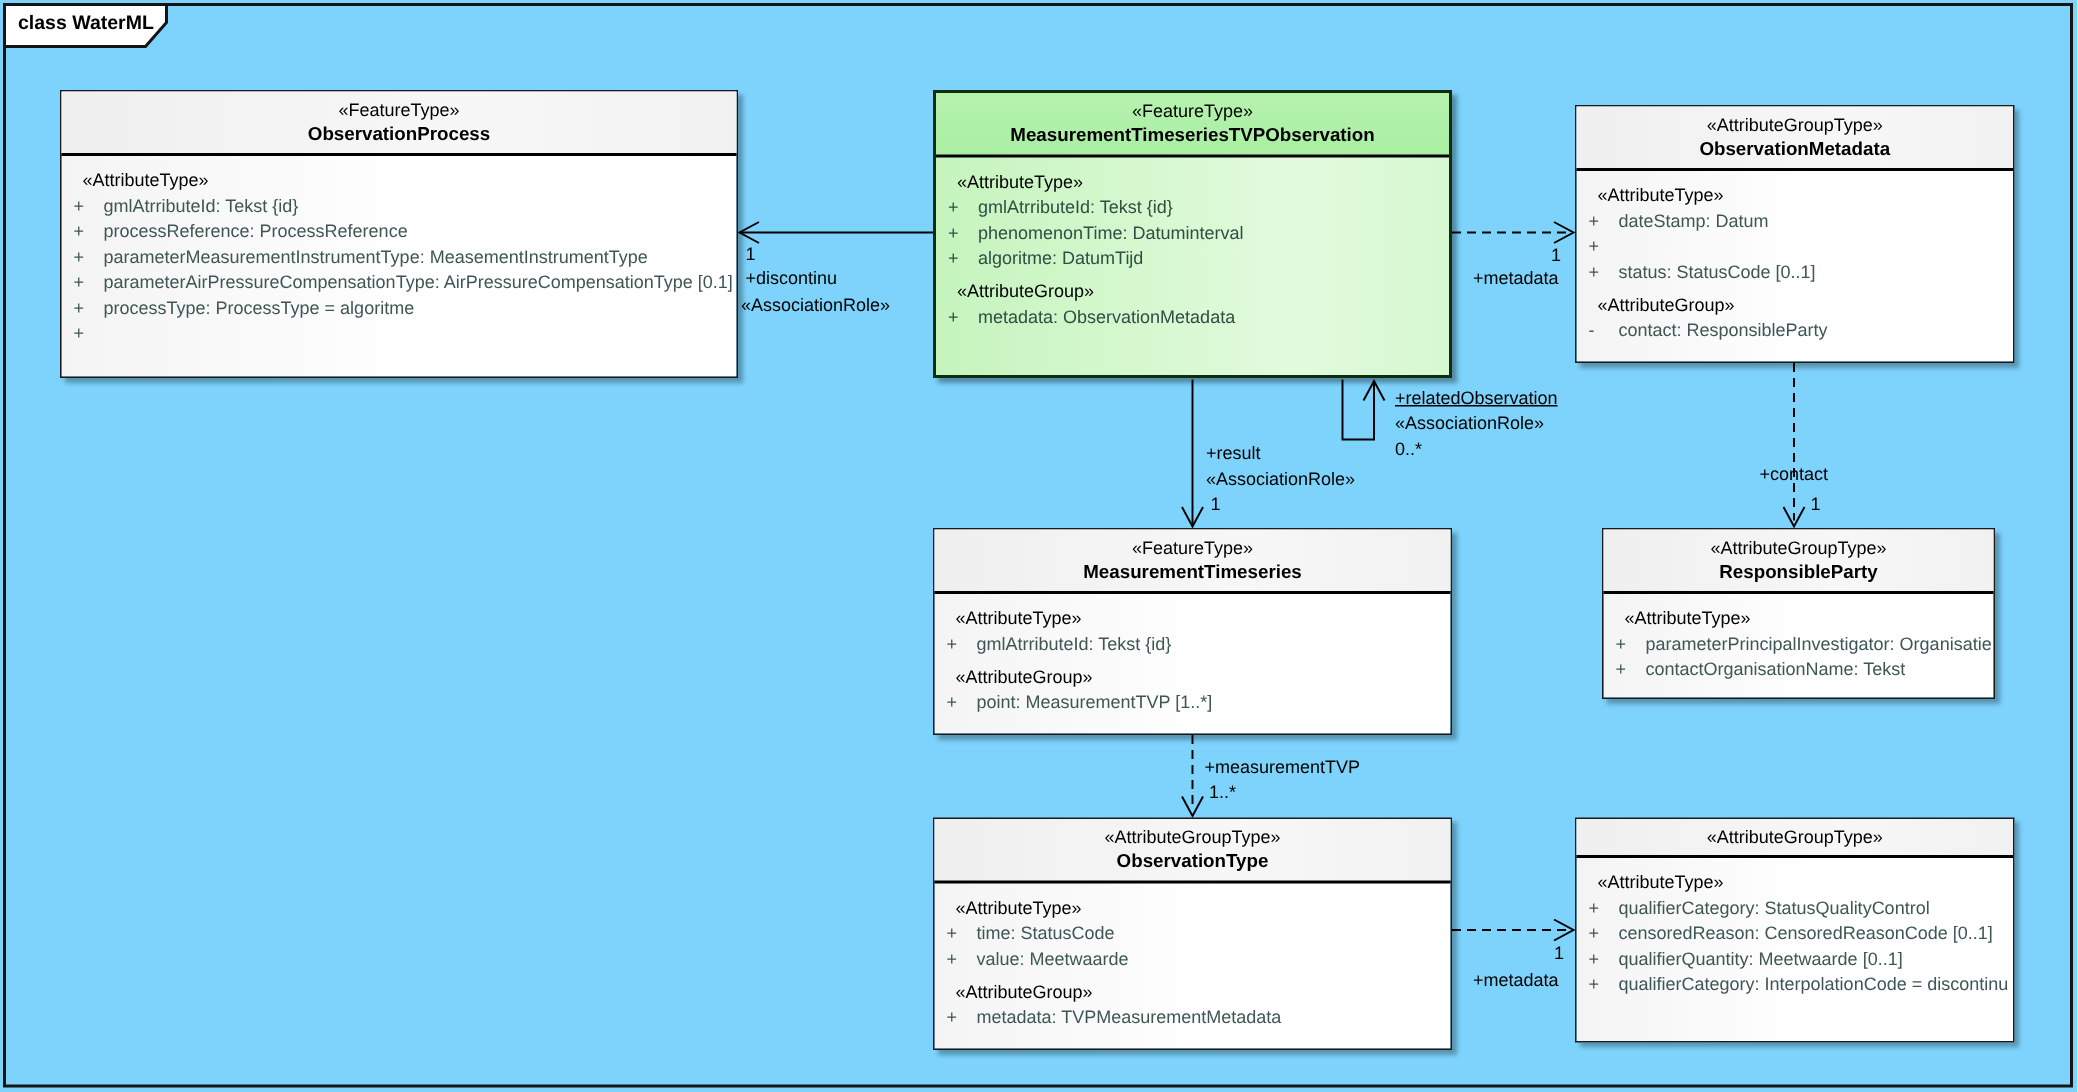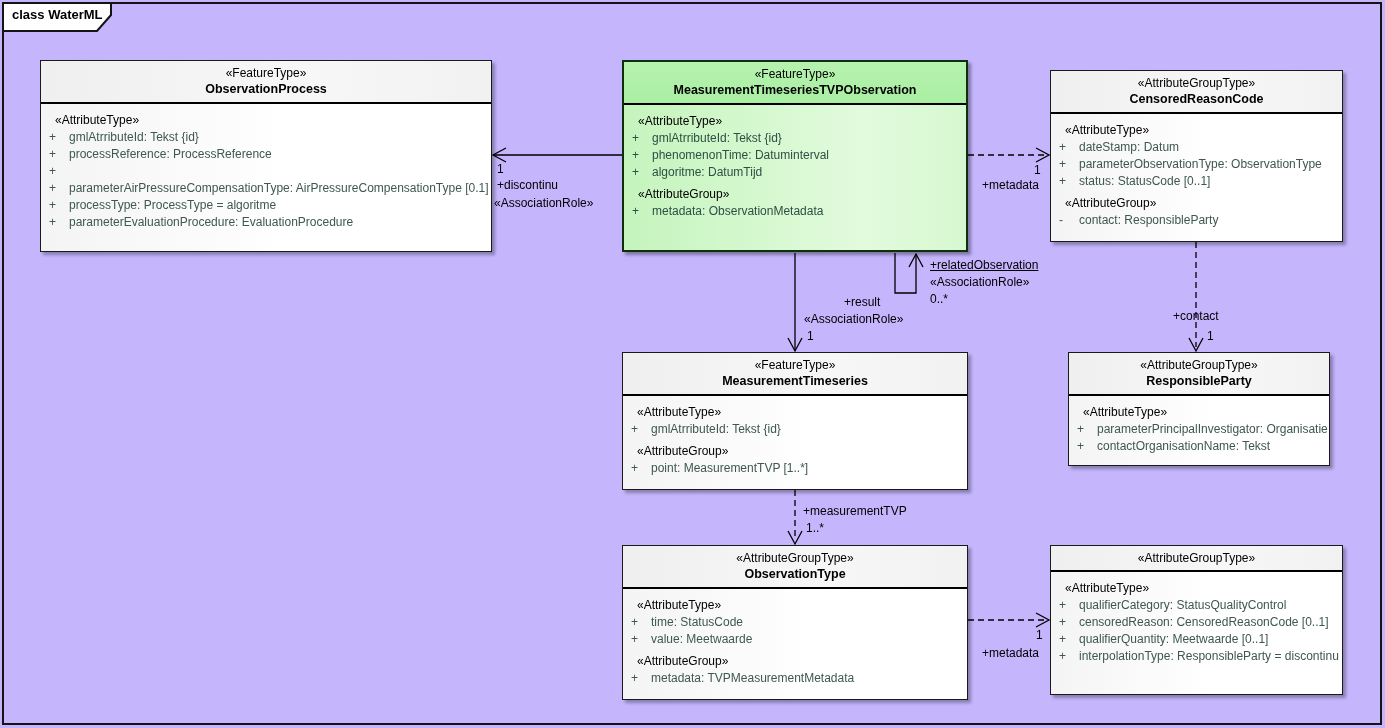--- a/index.html
+++ b/index.html
@@ -1,17 +1,17 @@
 <!DOCTYPE html>
 <html><head>
 <meta charset="utf-8">
 <style>
   html,body{margin:0;padding:0;background:#fff;}
   #canvas{
-    position:relative;width:1385px;height:728px;background:#c4b5fd;
+    position:relative;width:1385px;height:728px;background:#7dd3fc;
     font-family:"Liberation Sans","DejaVu Sans",sans-serif;overflow:hidden;
   }
   .frame-border{position:absolute;left:2px;top:2px;right:3px;bottom:3px;border:2px solid #141414;}
   .frame-tab{position:absolute;left:2px;top:2px;width:112px;height:30px;z-index:5;}
   .frame-tab-title{position:absolute;left:12px;top:7px;font-size:13px;font-weight:bold;color:#000;z-index:6;white-space:nowrap;}
 
   .uml-box{
     position:absolute;background:linear-gradient(to right,#f4f4f4 0%,#ffffff 55%);
     border:1px solid #1a1a1a;box-shadow:3px 3px 3px rgba(0,0,0,0.30);z-index:1;box-sizing:border-box;
   }
@@ -62,32 +62,32 @@
       <div class="row">
           <span class="pfx">+</span>
           <span>gmlAtrributeId: Tekst {id}</span>
         </div>
       <div class="row">
           <span class="pfx">+</span>
           <span>processReference: ProcessReference</span>
         </div>
       <div class="row">
           <span class="pfx">+</span>
+          <span>parameterMeasurementInstrumentType: MeasementInstrumentType</span>
         </div>
       <div class="row">
           <span class="pfx">+</span>
           <span>parameterAirPressureCompensationType: AirPressureCompensationType [0.1]</span>
         </div>
       <div class="row">
           <span class="pfx">+</span>
           <span>processType: ProcessType = algoritme</span>
         </div>
       <div class="row">
           <span class="pfx">+</span>
-          <span>parameterEvaluationProcedure: EvaluationProcedure</span>
         </div>
     </div>
   </div>
 
   <div class="uml-box green" style="left:622px;top:60px;width:346px;height:192px;">
     <div class="hdr">
       <div class="stereo-lbl">«FeatureType»</div>
       <div class="cname">MeasurementTimeseriesTVPObservation</div>
     </div>
     <div class="bd">
@@ -112,33 +112,32 @@
       <div class="row">
           <span class="pfx">+</span>
           <span>metadata: ObservationMetadata</span>
         </div>
     </div>
   </div>
 
   <div class="uml-box" style="left:1050px;top:70px;width:293px;height:172px;">
     <div class="hdr">
       <div class="stereo-lbl">«AttributeGroupType»</div>
-      <div class="cname">CensoredReasonCode</div>
+      <div class="cname">ObservationMetadata</div>
     </div>
     <div class="bd">
       <div class="row stereo">
           <span>«AttributeType»</span>
         </div>
       <div class="row">
           <span class="pfx">+</span>
           <span>dateStamp: Datum</span>
         </div>
       <div class="row">
           <span class="pfx">+</span>
-          <span>parameterObservationType: ObservationType</span>
         </div>
       <div class="row">
           <span class="pfx">+</span>
           <span>status: StatusCode [0..1]</span>
         </div>
       <div class="row stereo gap">
           <span>«AttributeGroup»</span>
         </div>
       <div class="row">
           <span class="pfx">-</span>
@@ -232,21 +231,21 @@
       <div class="row">
           <span class="pfx">+</span>
           <span>censoredReason: CensoredReasonCode [0..1]</span>
         </div>
       <div class="row">
           <span class="pfx">+</span>
           <span>qualifierQuantity: Meetwaarde [0..1]</span>
         </div>
       <div class="row">
           <span class="pfx">+</span>
-          <span>interpolationType: ResponsibleParty = discontinu</span>
+          <span>qualifierCategory: InterpolationCode = discontinu</span>
         </div>
     </div>
   </div>
 
   <svg class="overlay" width="1385" height="728">
     <g stroke="#000" stroke-width="1.3" fill="none">
       <line x1="493" y1="155" x2="622" y2="155"></line>
       <polyline points="506,148 493,155 506,162"></polyline>
     </g>
     <g stroke="#000" stroke-width="1.3" fill="none">
@@ -275,21 +274,21 @@
     </g>
   </svg>
 
   <div class="clabel" style="left:497px;top:162px;">1</div>
   <div class="clabel" style="left:497px;top:178px;">+discontinu</div>
   <div class="clabel" style="left:494px;top:196px;">«AssociationRole»</div>
 
   <div class="clabel" style="left:1034px;top:163px;">1</div>
   <div class="clabel" style="left:982px;top:178px;">+metadata</div>
 
-  <div class="clabel" style="left:844px;top:295px;">+result</div>
+  <div class="clabel" style="left:804px;top:295px;">+result</div>
   <div class="clabel" style="left:804px;top:312px;">«AssociationRole»</div>
   <div class="clabel" style="left:807px;top:329px;">1</div>
 
   <div class="clabel" style="left:930px;top:258px;text-decoration:underline;">+relatedObservation</div>
   <div class="clabel" style="left:930px;top:275px;">«AssociationRole»</div>
   <div class="clabel" style="left:930px;top:292px;">0..*</div>
 
   <div class="clabel" style="left:1173px;top:309px;">+contact</div>
   <div class="clabel" style="left:1207px;top:329px;">1</div>
 

